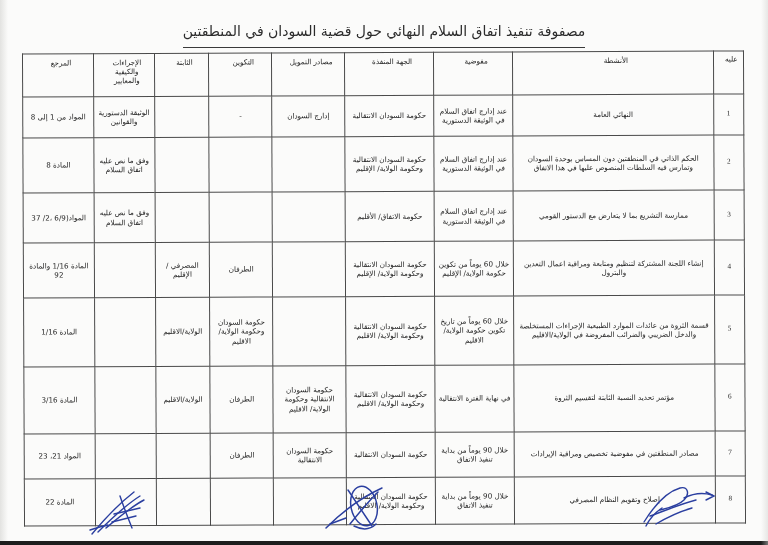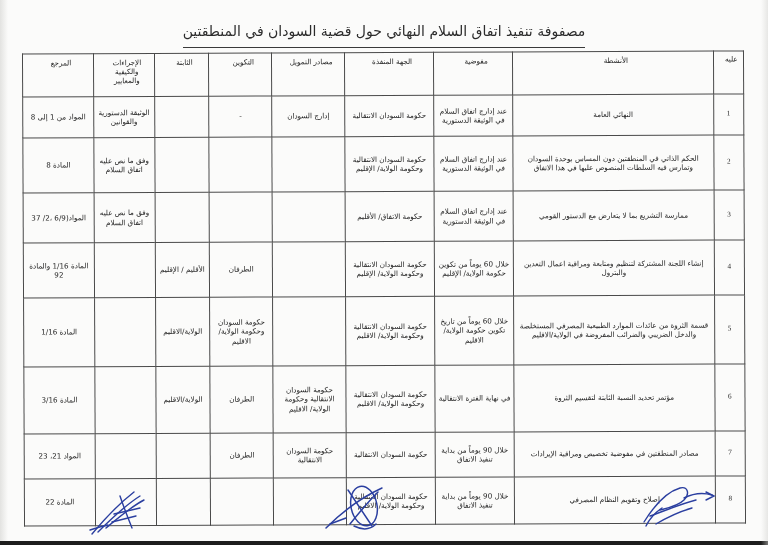--- a/index.html
+++ b/index.html
@@ -210,27 +210,27 @@
           <td>وفق ما نص عليه اتفاق السلام</td>
           <td>المواد(6/9 ،2/ 37</td>
         </tr>
         <tr class="r4">
           <td class="num">4</td>
           <td>إنشاء اللجنة المشتركة لتنظيم ومتابعة ومراقبة اعمال التعدين والبترول</td>
           <td>خلال 60 يوماً من تكوين حكومة الولاية/ الإقليم</td>
           <td>حكومة السودان الانتقالية وحكومة الولاية/ الإقليم</td>
           <td></td>
           <td>الطرفان</td>
-          <td>الأقليم / الإقليم</td>
+          <td>المصرفي / الإقليم</td>
           <td></td>
           <td>المادة 1/16 والمادة 92</td>
         </tr>
         <tr class="r5">
           <td class="num">5</td>
-          <td>قسمة الثروة من عائدات الموارد الطبيعية المصرفي المستخلصة والدخل الضريبي والضرائب المفروضة في الولاية/الاقليم</td>
+          <td>قسمة الثروة من عائدات الموارد الطبيعية الإجراءات المستخلصة والدخل الضريبي والضرائب المفروضة في الولاية/الاقليم</td>
           <td>خلال 60 يوماً من تاريخ تكوين حكومة الولاية/ الاقليم</td>
           <td>حكومة السودان الانتقالية وحكومة الولاية/ الاقليم</td>
           <td></td>
           <td>حكومة السودان وحكومة الولاية/ الاقليم</td>
           <td>الولاية/الاقليم</td>
           <td></td>
           <td>المادة 1/16</td>
         </tr>
         <tr class="r6">
           <td class="num">6</td>

